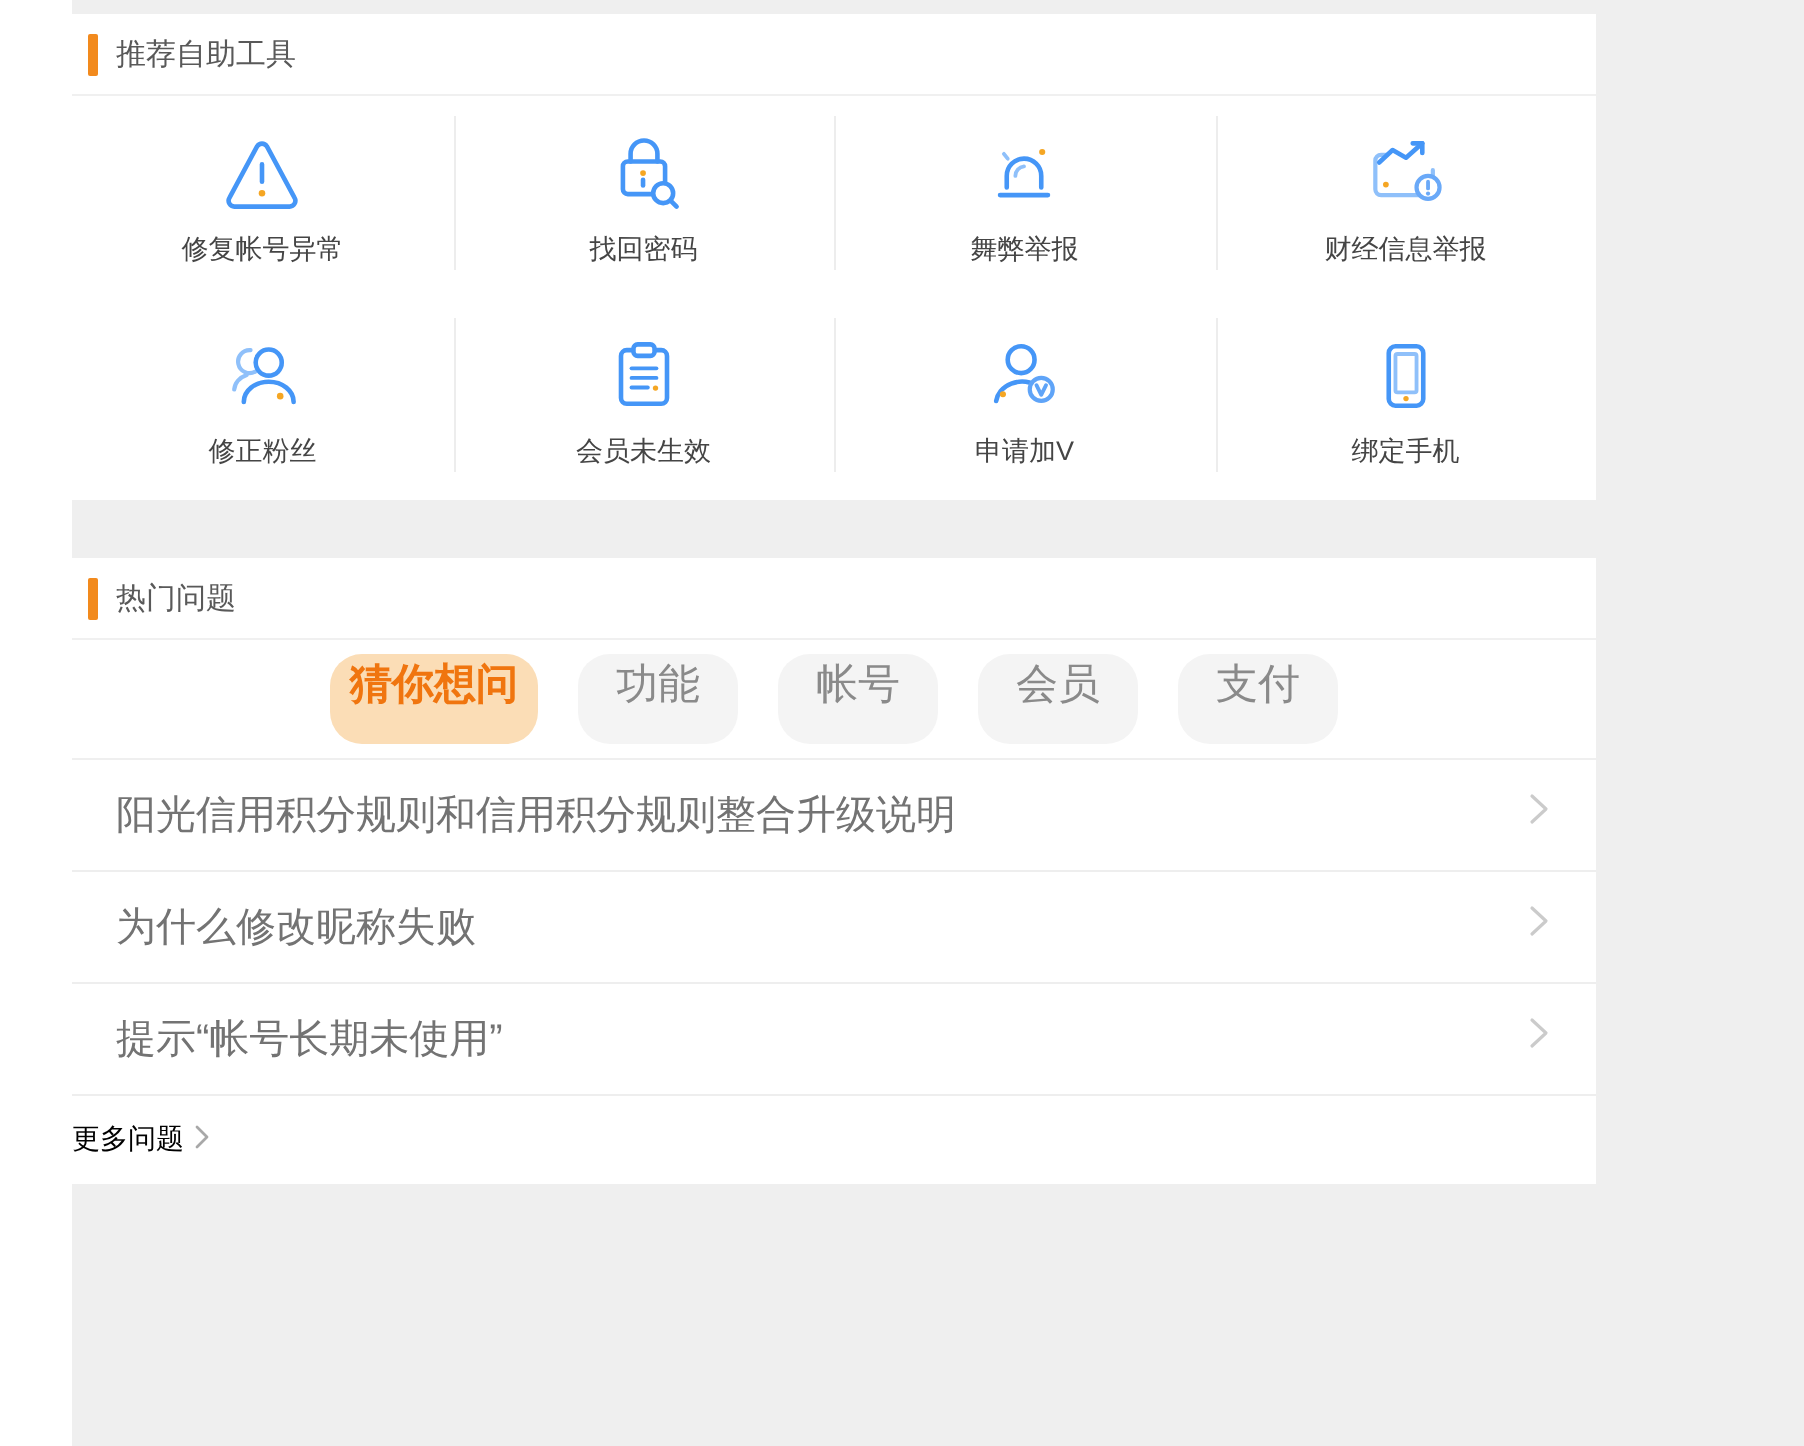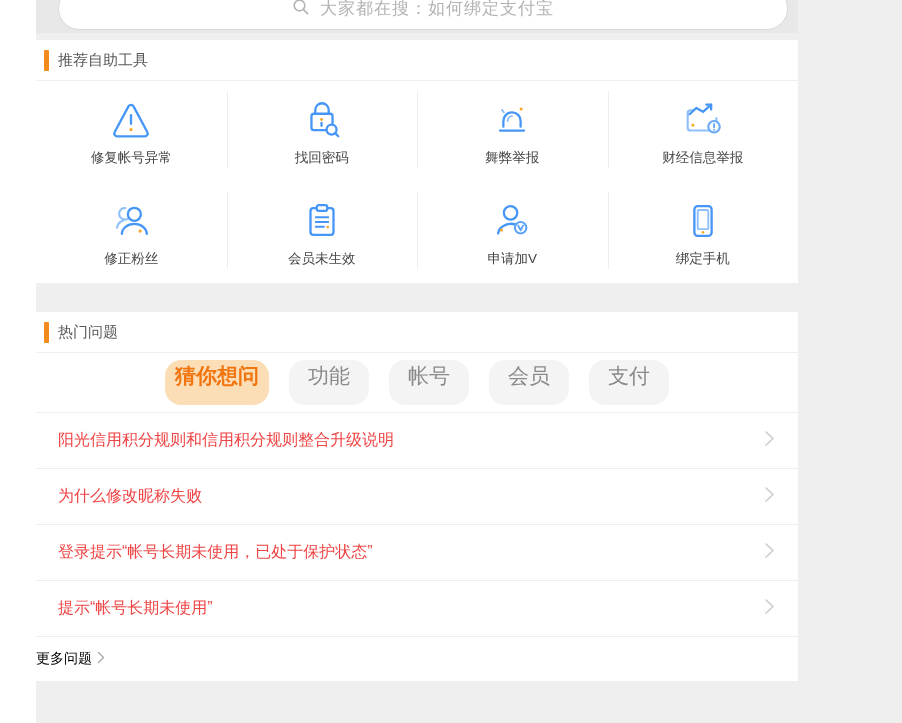--- a/index.html
+++ b/index.html
@@ -31,44 +31,33 @@
   .tool svg{display:block;}
 
   
   .card-b{margin-top:29px;}
   .tabs-row{height:59px;display:flex;align-items:center;justify-content:center;gap:20px;
             border-bottom:1px solid #efefef;}
   .tab{height:45px;line-height:31px;padding:0 19px;border-radius:16px;background:#f4f4f4;
        color:#8a8a8a;font-size:21px;cursor:pointer;white-space:nowrap;}
   .tab.active{background:#fbddb6;color:#f0750f;font-weight:bold;padding:0 10px;}
   .q-row{height:55px;display:flex;align-items:center;padding:0 23px 0 22px;
-         border-bottom:1px solid #eeeeee;font-size:16px;color:#ef4444;cursor:pointer;}
+         border-bottom:1px solid #eeeeee;font-size:20px;color:#737373;cursor:pointer;}
   .q-text{flex:1;}
   .more{height:44px;display:flex;align-items:center;justify-content:flex-start;gap:5px;
         color:#000000;font-size:14px;cursor:pointer;}
 </style>
 </head>
 <body>
 
 <div class="page">
   <div class="gutter-left"></div>
 
   <div class="content">
 
-    <div class="topbar">
-      <div class="search-pill">
-        <span>
-          <svg width="18" height="18" viewBox="0 0 18 18" fill="none">
-            <circle cx="7.5" cy="7.5" r="5.3" stroke="#b5b5b5" stroke-width="1.7"></circle>
-            <line x1="11.6" y1="11.6" x2="15.6" y2="15.6" stroke="#b5b5b5" stroke-width="1.7" stroke-linecap="round"></line>
-          </svg>
-        </span>
-        <span class="search-ph">大家都在搜：如何绑定支付宝</span>
-      </div>
-    </div>
     <div class="gap7"></div>
 
     <div class="card">
       <div class="section-header">
         <span class="accent"></span>
         <span class="section-title">推荐自助工具</span>
       </div>
       <div class="tool-grid">
 
         <div class="tool">
@@ -203,28 +192,20 @@
         </div>
         <div class="q-row">
           <span class="q-text">为什么修改昵称失败</span>
           <span>
             <svg width="11" height="17" viewBox="0 0 11 17" fill="none">
                 <polyline points="2,2 9,8.5 2,15" stroke="#cbcbcb" stroke-width="1.6" stroke-linecap="round" stroke-linejoin="round"></polyline>
               </svg>
           </span>
         </div>
         <div class="q-row">
-          <span class="q-text">登录提示“帐号长期未使用，已处于保护状态”</span>
-          <span>
-            <svg width="11" height="17" viewBox="0 0 11 17" fill="none">
-                <polyline points="2,2 9,8.5 2,15" stroke="#cbcbcb" stroke-width="1.6" stroke-linecap="round" stroke-linejoin="round"></polyline>
-              </svg>
-          </span>
-        </div>
-        <div class="q-row">
           <span class="q-text">提示“帐号长期未使用”</span>
           <span>
             <svg width="11" height="17" viewBox="0 0 11 17" fill="none">
                 <polyline points="2,2 9,8.5 2,15" stroke="#cbcbcb" stroke-width="1.6" stroke-linecap="round" stroke-linejoin="round"></polyline>
               </svg>
           </span>
         </div>
       </div>
 
       <div class="more">

